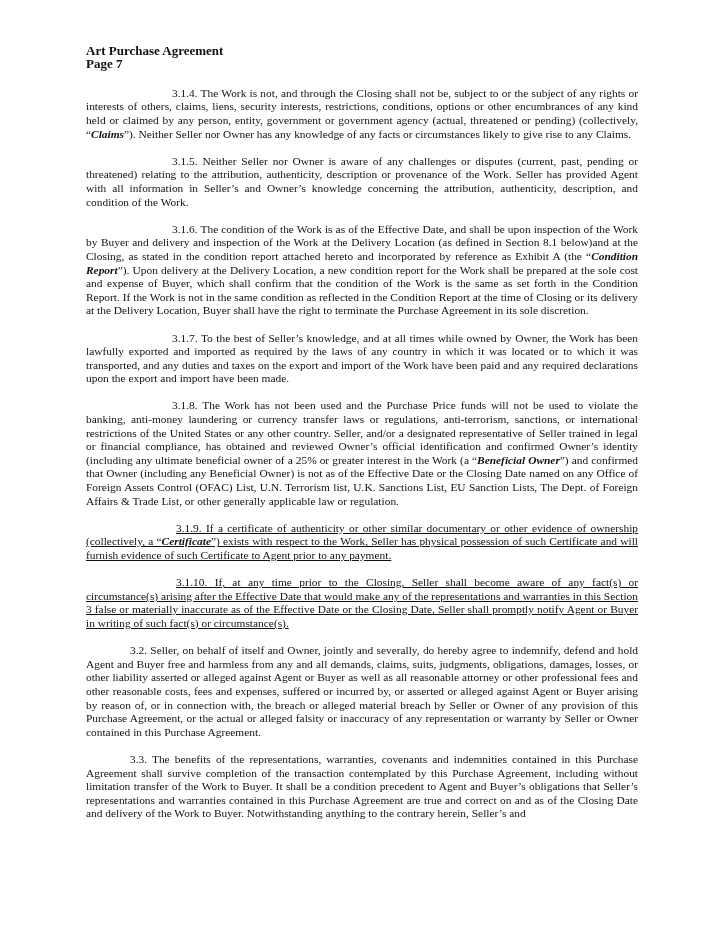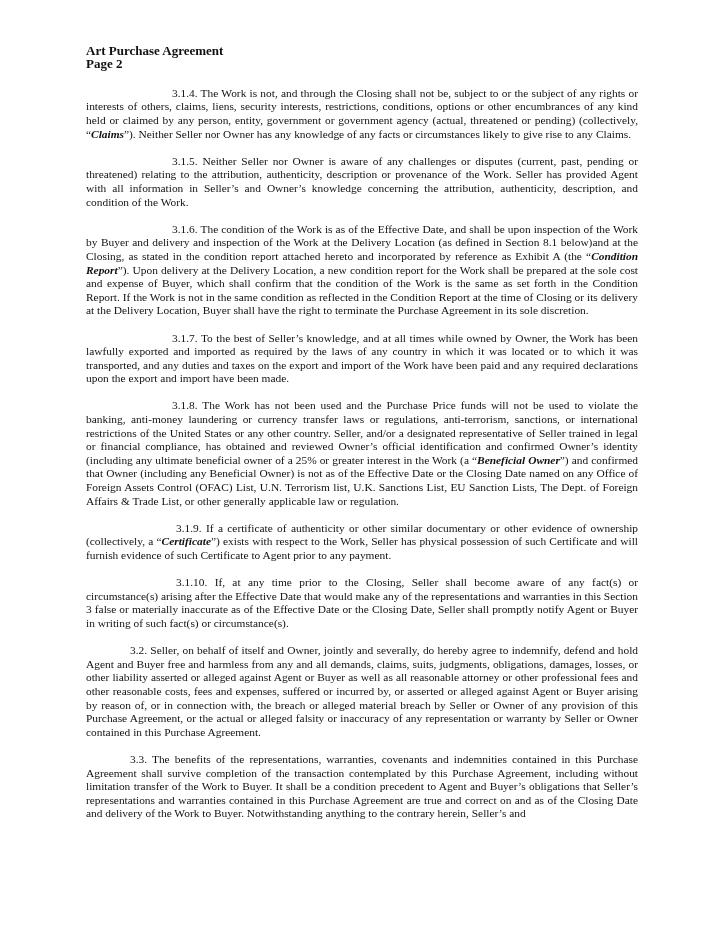--- a/index.html
+++ b/index.html
@@ -6,31 +6,31 @@
   body { width: 720px; height: 933px; position: relative; overflow: hidden; }
   .page {
     position: absolute; left: 86px; top: 44px; width: 552px;
     font-family: "Liberation Serif", serif; font-size: 11.4px; line-height: 13.6px;
     color: #111111;
   }
   .hdr { font-weight: bold; font-size: 13px; line-height: 13.4px; }
   .hdr-gap { height: 16px; }
   p.para { margin: 0 0 13.6px 0; text-align: justify; text-align-last: left; }
   p.ind-l { text-indent: 86px; }
-  p.ind-l2 { text-indent: 90px; }
+  p.ind-l2 { text-indent: 90px; text-decoration: underline; }
   p.ind-s { text-indent: 44px; }
   .defterm { font-weight: bold; font-style: italic; }
   .ul { }
 </style>
 </head>
 <body>
 
 <div class="page">
   <div class="hdr">Art Purchase Agreement</div>
-  <div class="hdr">Page 2</div>
+  <div class="hdr">Page 7</div>
   <div class="hdr-gap"></div>
 
   <p class="para ind-l"><span>3.1.4. The Work is not, and through the Closing shall not be, subject to or the subject of any rights or interests of others, claims, liens, security interests, restrictions, conditions, options or other encumbrances of any kind held or claimed by any person, entity, government or government agency (actual, threatened or pending) (collectively, “</span><span class="defterm">Claims</span><span>”). Neither Seller nor Owner has any knowledge of any facts or circumstances likely to give rise to any Claims.</span></p>
   <p class="para ind-l"><span>3.1.5. Neither Seller nor Owner is aware of any challenges or disputes (current, past, pending or threatened) relating to the attribution, authenticity, description or provenance of the Work. Seller has provided Agent with all information in Seller’s and Owner’s knowledge concerning the attribution, authenticity, description, and condition of the Work.</span></p>
   <p class="para ind-l"><span>3.1.6. The condition of the Work is as of the Effective Date, and shall be upon inspection of the Work by Buyer and delivery and inspection of the Work at the Delivery Location (as defined in Section 8.1 below)and at the Closing, as stated in the condition report attached hereto and incorporated by reference as </span><span class="ul">Exhibit A</span><span> (the “</span><span class="defterm">Condition Report</span><span>”). Upon delivery at the Delivery Location, a new condition report for the Work shall be prepared at the sole cost and expense of Buyer, which shall confirm that the condition of the Work is the same as set forth in the Condition Report. If the Work is not in the same condition as reflected in the Condition Report at the time of Closing or its delivery at the Delivery Location, Buyer shall have the right to terminate the Purchase Agreement in its sole discretion.</span></p>
   <p class="para ind-l"><span>3.1.7. To the best of Seller’s knowledge, and at all times while owned by Owner, the Work has been lawfully exported and imported as required by the laws of any country in which it was located or to which it was transported, and any duties and taxes on the export and import of the Work have been paid and any required declarations upon the export and import have been made.</span></p>
   <p class="para ind-l"><span>3.1.8. The Work has not been used and the Purchase Price funds will not be used to violate the banking, anti-money laundering or currency transfer laws or regulations, anti-terrorism, sanctions, or international restrictions of the United States or any other country. Seller, and/or a designated representative of Seller trained in legal or financial compliance, has obtained and reviewed Owner’s official identification and confirmed Owner’s identity (including any ultimate beneficial owner of a 25% or greater interest in the Work (a “</span><span class="defterm">Beneficial Owner</span><span>”) and confirmed that Owner (including any Beneficial Owner) is not as of the Effective Date or the Closing Date named on any Office of Foreign Assets Control (OFAC) List, U.N. Terrorism list, U.K. Sanctions List, EU Sanction Lists, The Dept. of Foreign Affairs &amp; Trade List, or other generally applicable law or regulation.</span></p>
   <p class="para ind-l2"><span>3.1.9. If a certificate of authenticity or other similar documentary or other evidence of ownership (collectively, a “</span><span class="defterm">Certificate</span><span>”) exists with respect to the Work, Seller has physical possession of such Certificate and will furnish evidence of such Certificate to Agent prior to any payment.</span></p>
   <p class="para ind-l2"><span>3.1.10. If, at any time prior to the Closing, Seller shall become aware of any fact(s) or circumstance(s) arising after the Effective Date that would make any of the representations and warranties in this Section 3 false or materially inaccurate as of the Effective Date or the Closing Date, Seller shall promptly notify Agent or Buyer in writing of such fact(s) or circumstance(s).</span></p>
   <p class="para ind-s"><span>3.2. Seller, on behalf of itself and Owner, jointly and severally, do hereby agree to indemnify, defend and hold Agent and Buyer free and harmless from any and all demands, claims, suits, judgments, obligations, damages, losses, or other liability asserted or alleged against Agent or Buyer as well as all reasonable attorney or other professional fees and other reasonable costs, fees and expenses, suffered or incurred by, or asserted or alleged against Agent or Buyer arising by reason of, or in connection with, the breach or alleged material breach by Seller or Owner of any provision of this Purchase Agreement, or the actual or alleged falsity or inaccuracy of any representation or warranty by Seller or Owner contained in this Purchase Agreement.</span></p>

